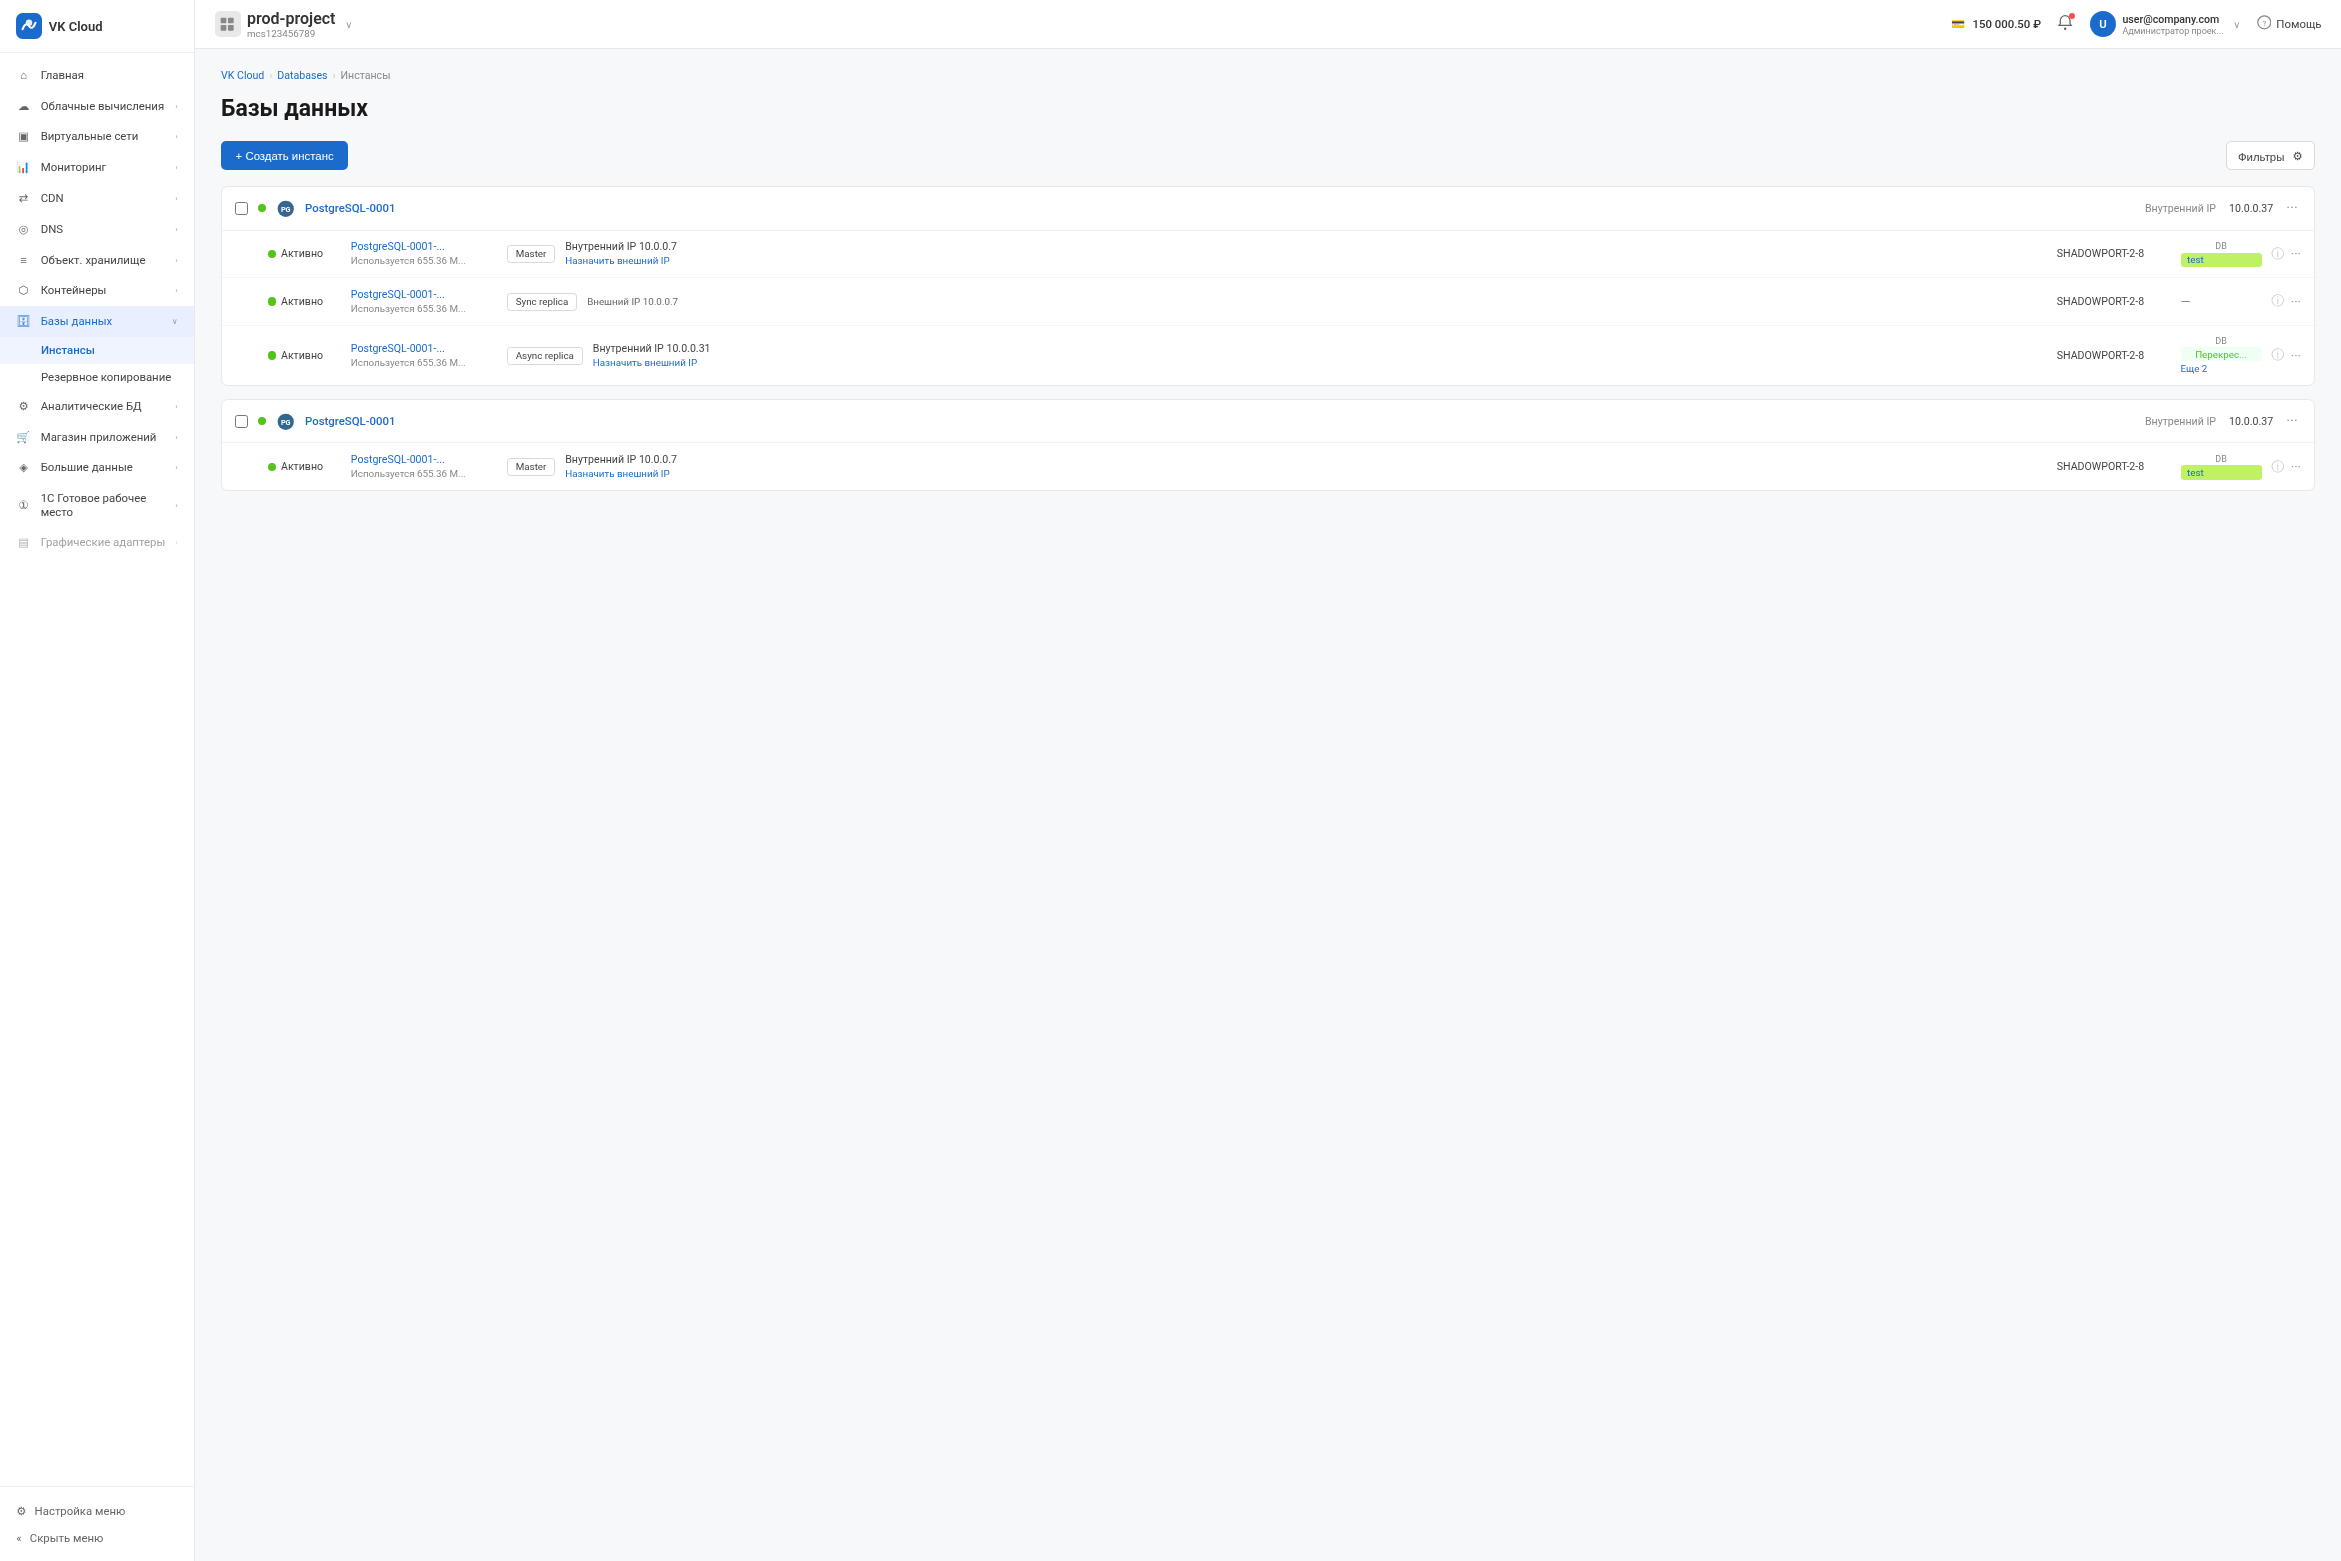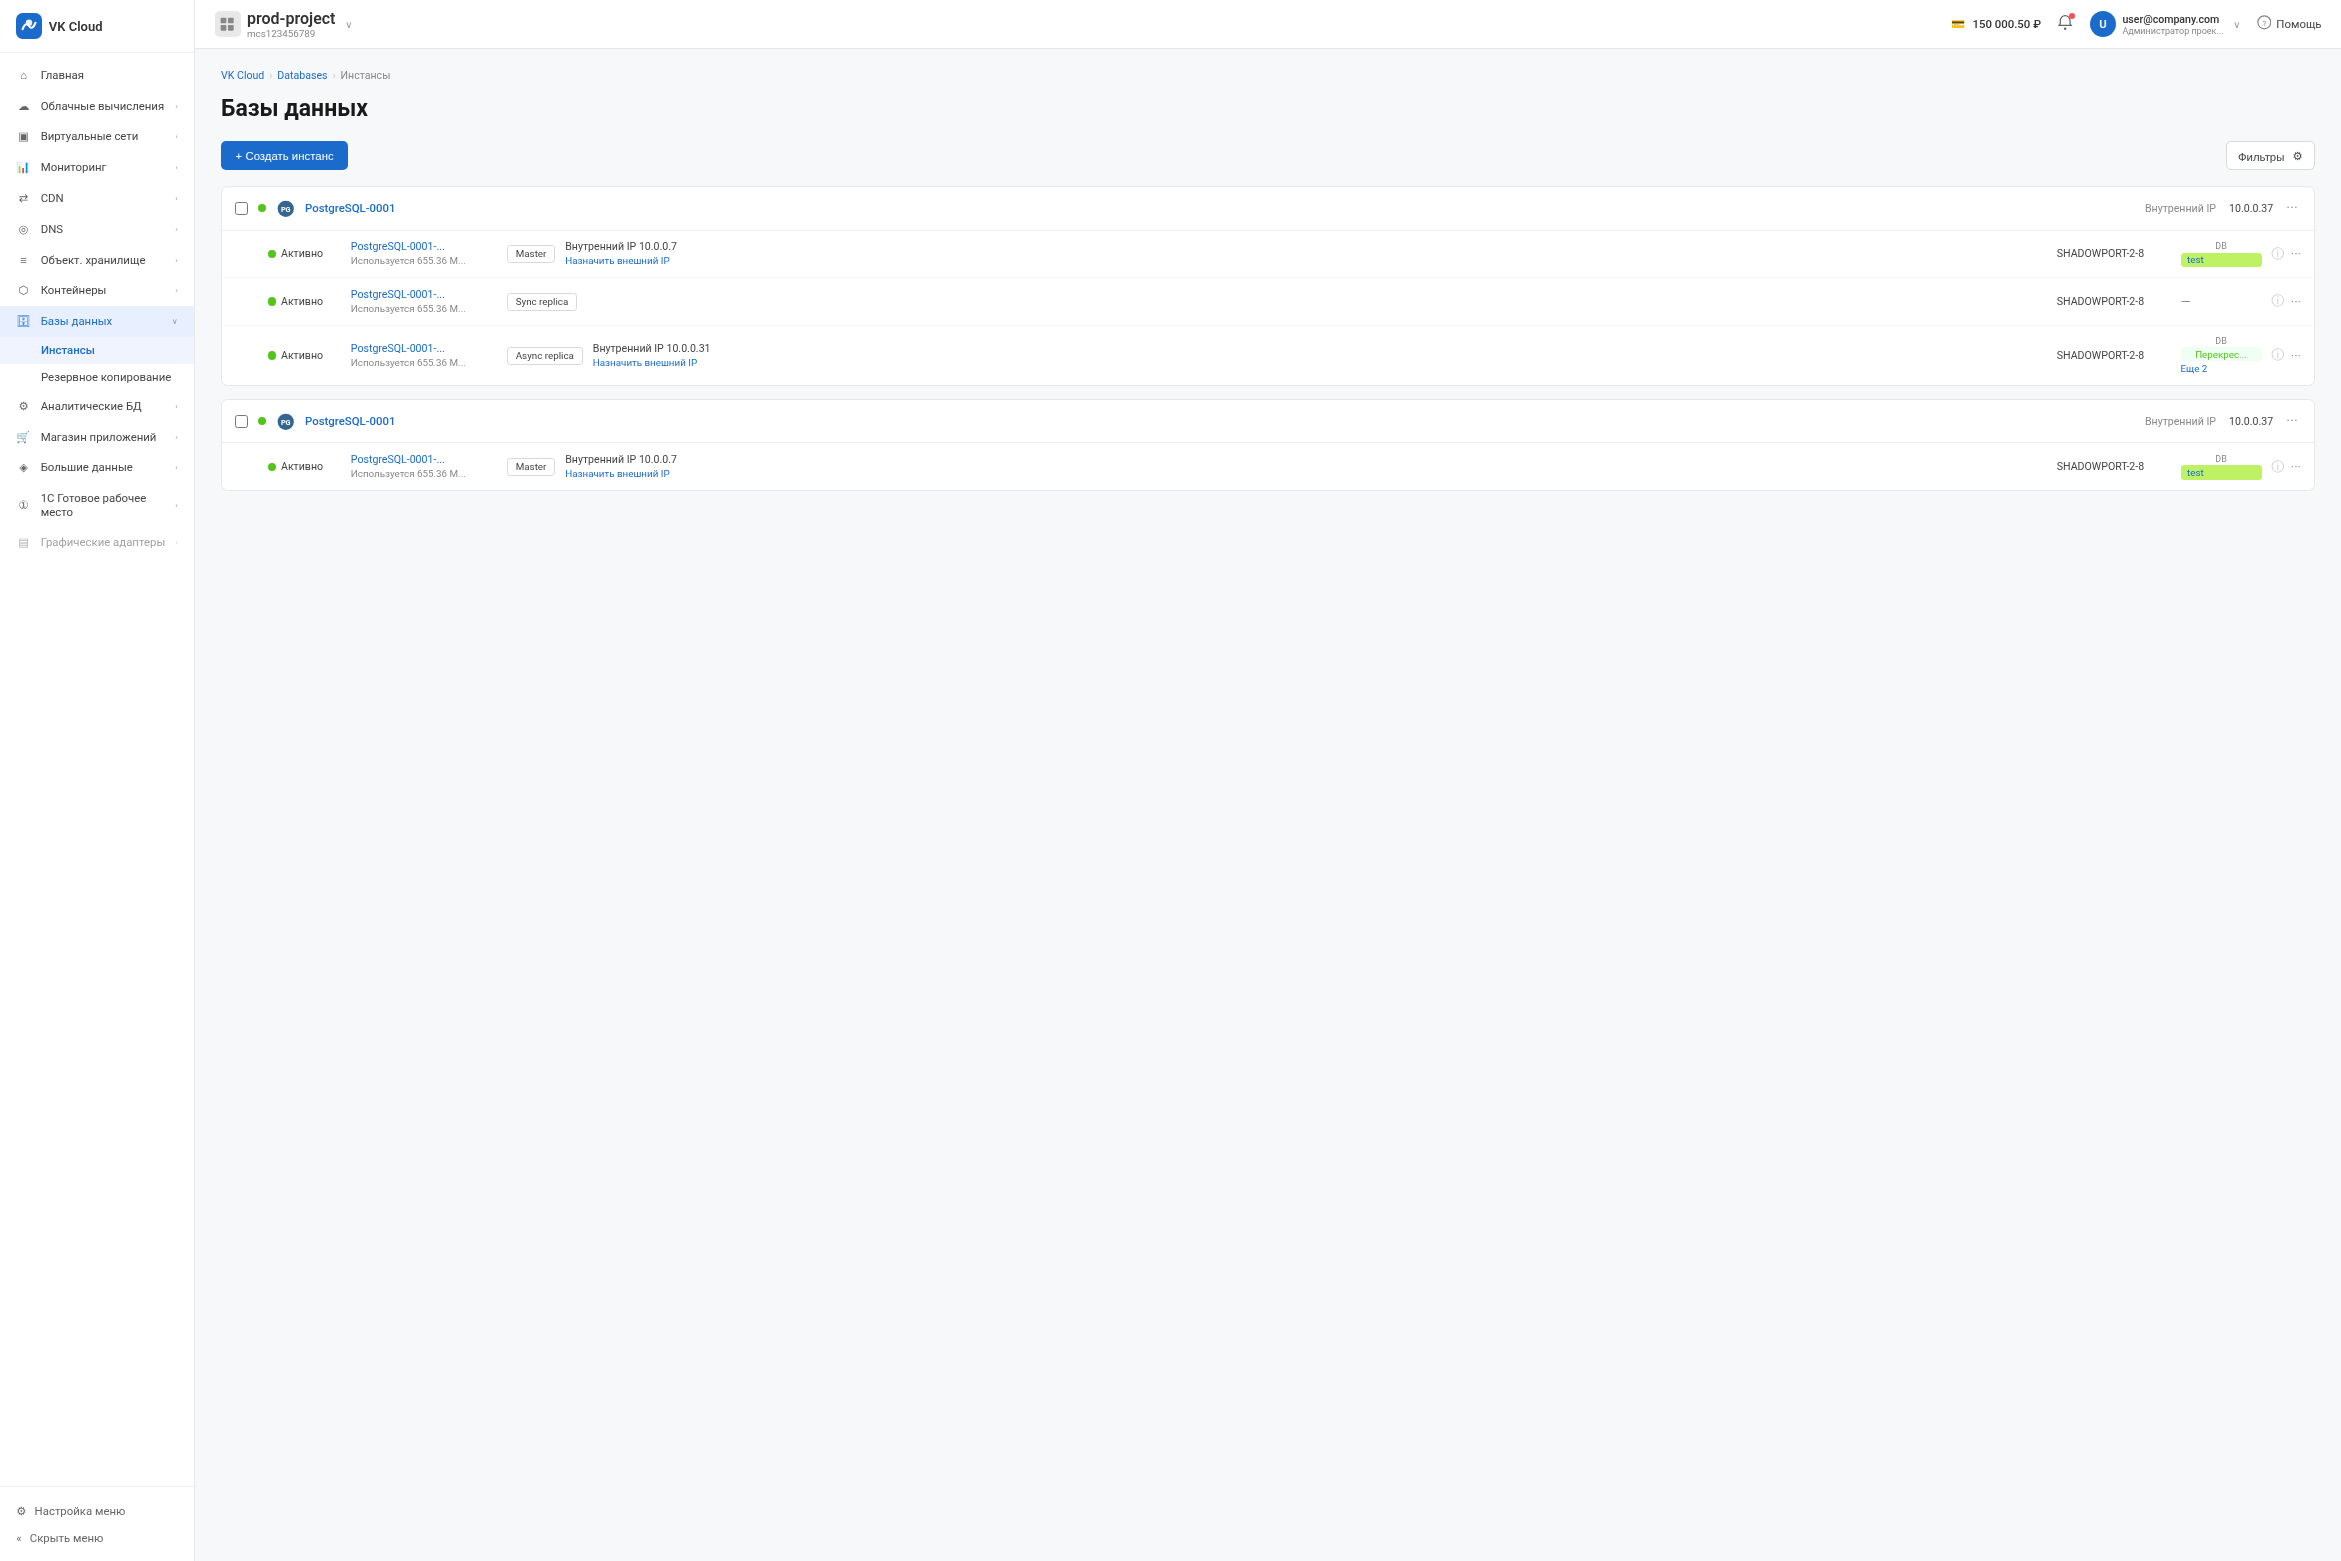--- a/index.html
+++ b/index.html
@@ -360,20 +360,21 @@
             <span class="row-status-text">Активно</span>
           </div>
           <div class="row-name-block">
             <a class="row-name">PostgreSQL-0001-...</a>
             <span class="row-usage">Используется 655.36 М...</span>
           </div>
           <div class="row-role">
             <span class="role-badge">Sync replica</span>
           </div>
           <div class="row-ip-block">
+            <div class="row-ip-external">Внешний IP 10.0.0.7</div>
           </div>
           <div class="row-port">SHADOWPORT-2-8</div>
           <div class="row-db-block">
             <span class="row-dash">—</span>
           </div>
           <div class="row-actions">
             <span class="row-info-btn">ⓘ</span>
             <span class="row-more-btn">···</span>
           </div>
         </div>

